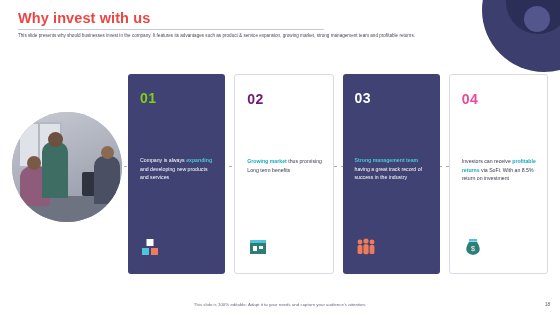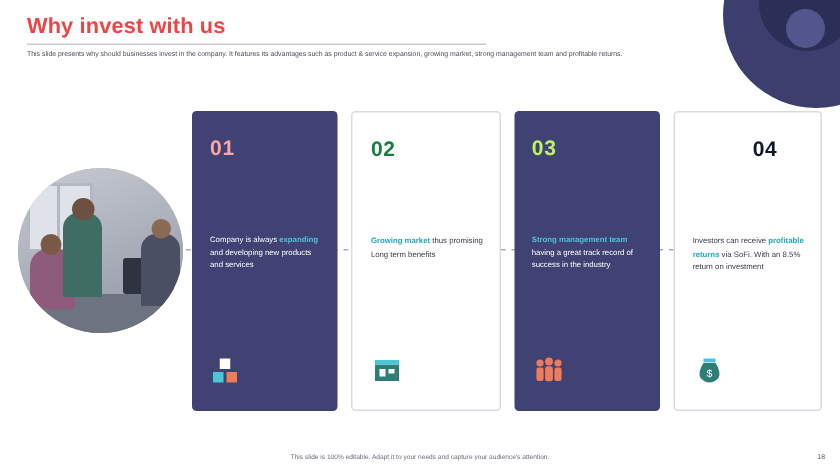--- a/index.html
+++ b/index.html
@@ -50,33 +50,33 @@
   
   .cards{position:absolute;left:128px;top:74px;width:420px;height:200px;display:flex;gap:9px;}
   .card{position:relative;flex:1;border-radius:3px;padding:0;}
   .num{position:absolute;left:12px;top:16px;font-size:14px;font-weight:bold;letter-spacing:.5px;}
   .ctext{position:absolute;left:12px;right:10px;top:82px;font-size:5.2px;line-height:1.65;}
   .ctext b{font-weight:bold;}
   .icon{position:absolute;left:12px;bottom:16px;width:22px;height:22px;}
 
   
   .c1{background:#3f4272;}
-  .c1 .num{color:#fca5a5;}
+  .c1 .num{color:#84cc16;}
   .c1 .ctext{color:#ffffff;}
   .c1 .ctext b{color:#4cc5d9;}
   .c2{background:#ffffff;border:1px solid #d9dae4;}
-  .c2 .num{color:#15803d;}
+  .c2 .num{color:#701a75;}
   .c2 .ctext{color:#3a3a4d;}
   .c2 .ctext b{color:#1ea7bf;}
   .c3{background:#3f4272;}
-  .c3 .num{color:#bef264;}
+  .c3 .num{color:#ffffff;}
   .c3 .ctext{color:#ffffff;}
   .c3 .ctext b{color:#4cc5d9;}
   .c4{background:#ffffff;border:1px solid #d9dae4;}
-  .c4 .num{color:#0f172a;margin-left:40px;}
+  .c4 .num{color:#ec4899;}
   .c4 .ctext{color:#3a3a4d;}
   .c4 .ctext b{color:#1ea7bf;}
 
   .footer{position:absolute;left:0;right:0;bottom:8px;text-align:center;font-size:4.4px;color:#6a6a7d;}
   .pagenum{position:absolute;right:10px;bottom:8px;font-size:4.6px;color:#55556a;}
 </style>
 </head>
 <body>
 
 <div class="slide">

